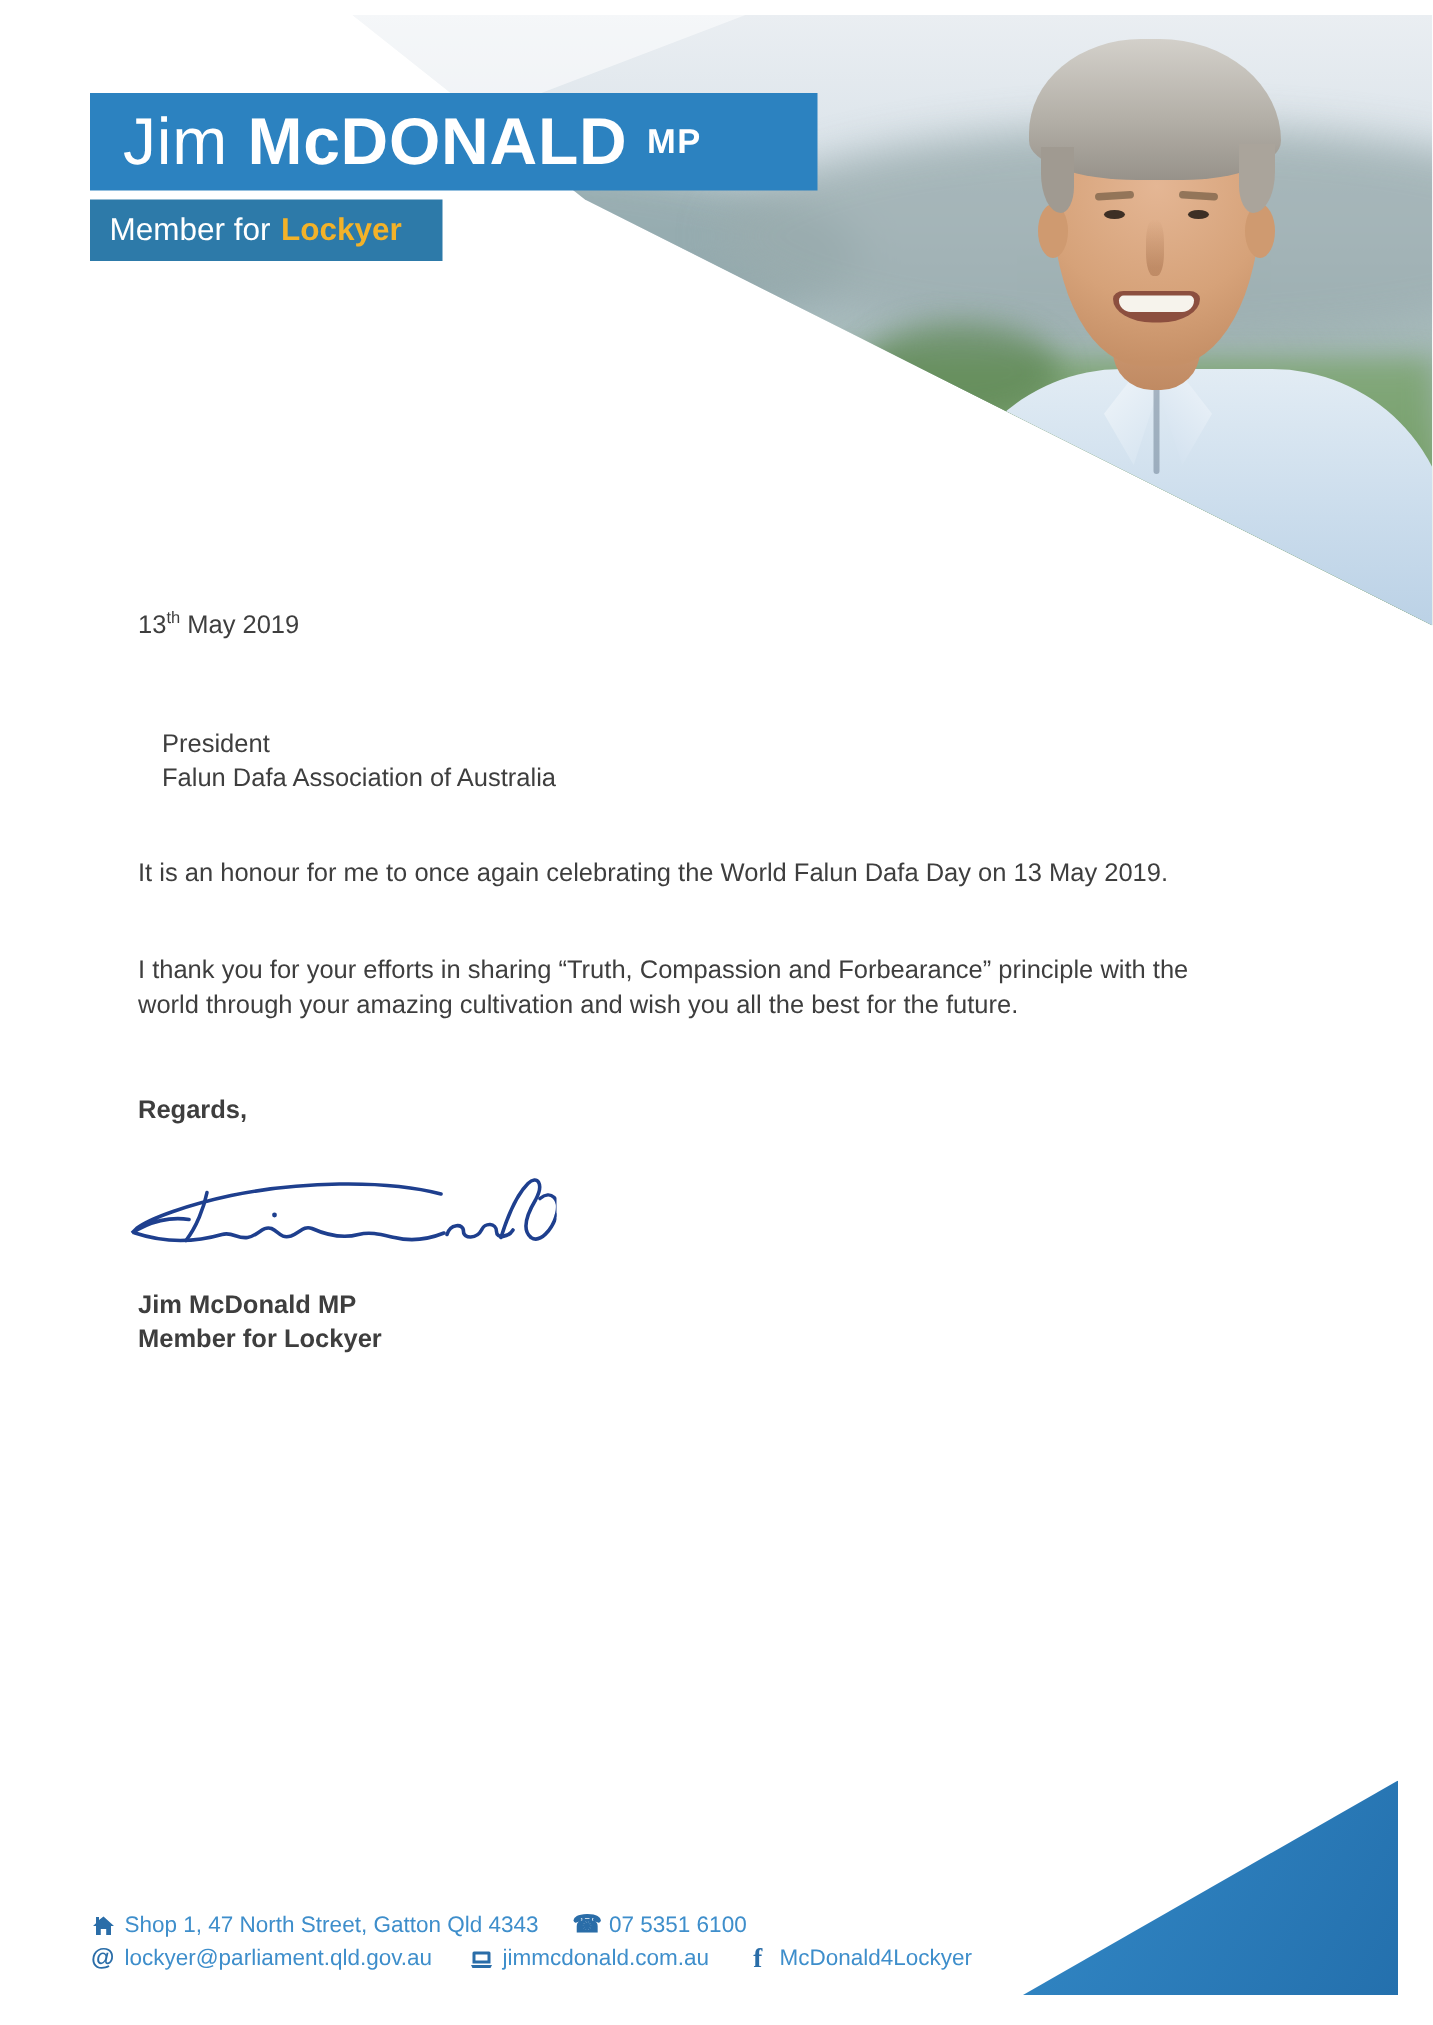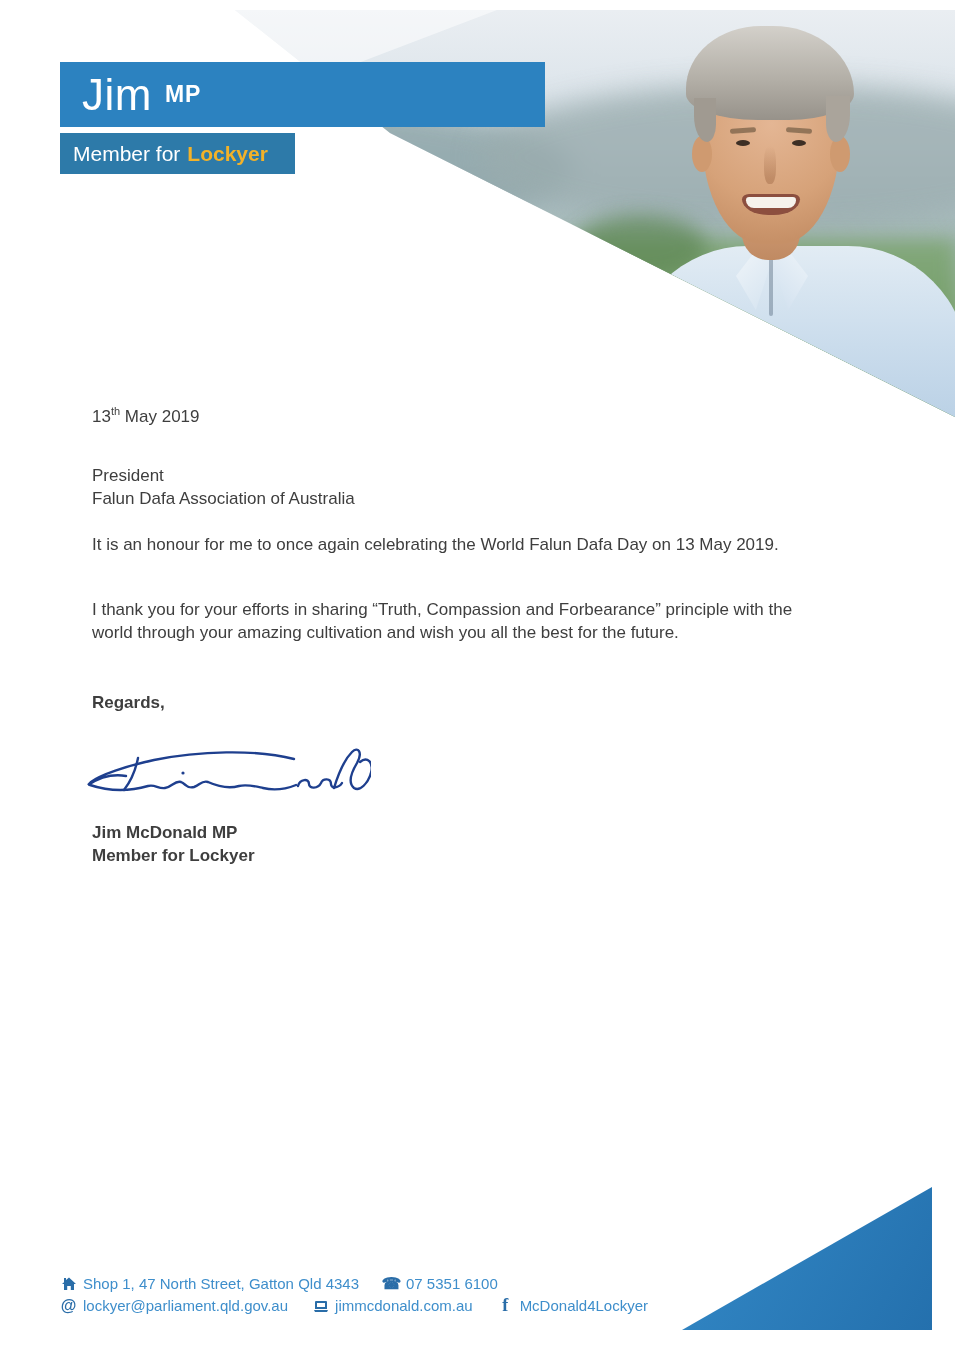--- a/index.html
+++ b/index.html
@@ -83,25 +83,25 @@
     position:absolute;left:60px;top:133px;width:235px;height:41px;
     background:var(--subbanner-blue);color:#fff;
     display:flex;align-items:center;gap:7px;padding-left:13px;z-index:5;white-space:nowrap;
   }
   .banner-sub .prefix{font-size:21px;font-weight:400;}
   .banner-sub .gold{font-size:21px;font-weight:800;color:var(--gold);text-align:right;}
 
   
   .letter{position:absolute;left:92px;top:405px;width:748px;color:var(--body-text);
     font-size:17px;line-height:23px;}
-  .date-line{margin-bottom:36px;}
+  .date-line{margin-bottom:56px;}
   .date-line sup{font-size:11px;vertical-align:super;line-height:0;}
-  .recipient div{display:block;}
+  .recipient div{display:block;margin-left:16px;}
   .salutation{margin-top:22px;}
-  .para1{margin-top:23px;}
+  .para1{margin-top:40px;}
   .para2{margin-top:42px;max-width:745px;}
   .closing{margin-top:47px;font-weight:700;}
   .signature{margin-top:31px;margin-left:-6px;width:285px;height:64px;}
   .signature svg{width:100%;height:100%;}
   .signer{margin-top:12px;font-weight:700;line-height:23px;}
 
   
   .corner-triangle{
     position:absolute;left:682px;top:1187px;width:250px;height:143px;
     background:linear-gradient(120deg,var(--triangle-blue-1) 0%,var(--triangle-blue-2) 100%);
@@ -152,20 +152,21 @@
         <div class="eye-r"></div>
         <div class="nose"></div>
         <div class="mouth"></div>
         <div class="teeth"></div>
       </div>
       <div class="white-wedge"></div>
     </div>
 
     <div class="banner-main">
       <span class="first">Jim</span>
+      <span class="last">McDONALD</span>
       <span class="suffix">MP</span>
     </div>
     <div class="banner-sub">
       <span class="prefix">Member for</span>
       <span class="gold">Lockyer</span>
     </div>
   </header>
 
   <main class="letter">
     <div class="date-line"><span>13</span><sup>th</sup><span> May 2019</span></div>

